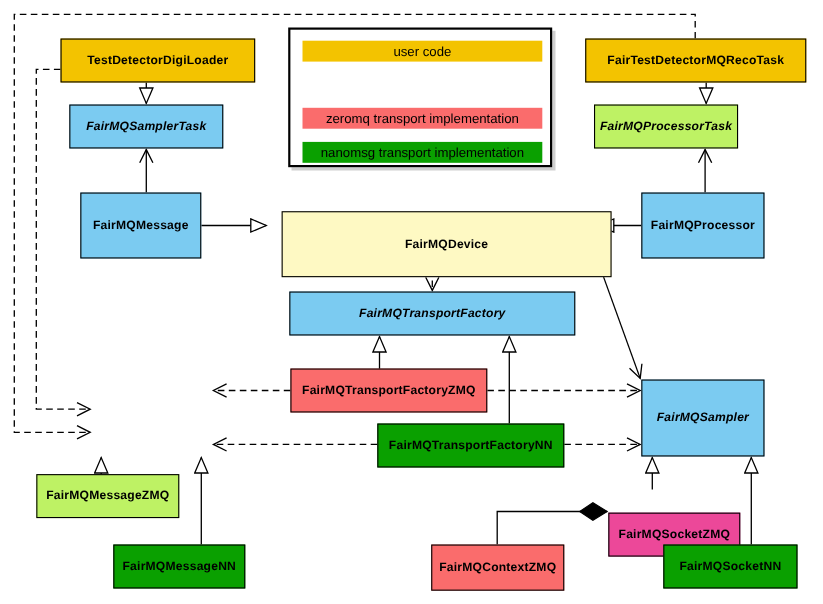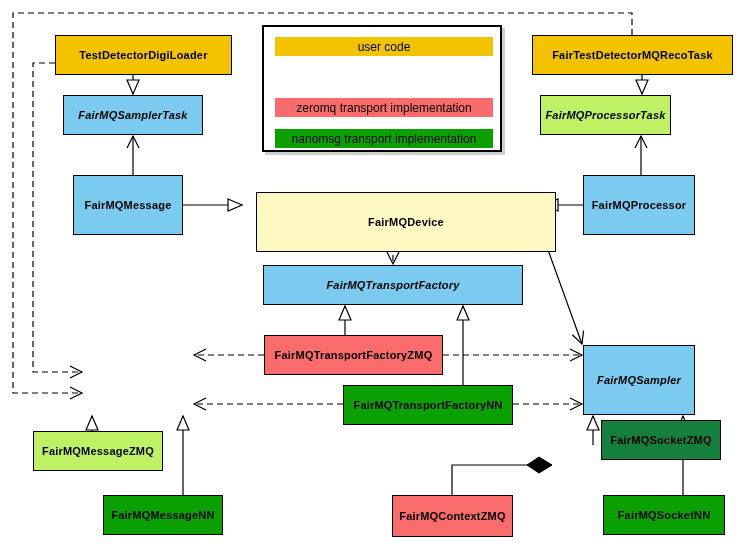--- a/index.html
+++ b/index.html
@@ -86,17 +86,17 @@
 
 
   <div class="node abstract" style="left: 583px; top: 345px; width: 112px; height: 70px; background-color: rgb(123, 203, 241);">FairMQSampler</div>
 
   <div class="node" style="left: 33px; top: 431px; width: 130px; height: 40px; background-color: #bef264;">FairMQMessageZMQ</div>
 
   <div class="node" style="left: 103px; top: 495px; width: 120px; height: 40px; background-color: rgb(10, 160, 0);">FairMQMessageNN</div>
 
   <div class="node" style="left: 392px; top: 495px; width: 121px; height: 42px; background-color: rgb(250, 108, 108);">FairMQContextZMQ</div>
 
-  <div class="node" style="left: 553px; top: 420px; width: 120px; height: 40px; background-color: #15803d; margin-left: 48px;">FairMQSocketZMQ</div>
+  <div class="node" style="left: 553px; top: 466px; width: 120px; height: 40px; background-color: #ec4899;">FairMQSocketZMQ</div>
 
   <div class="node" style="left: 603px; top: 495px; width: 122px; height: 40px; background-color: rgb(10, 160, 0);">FairMQSocketNN</div>
 
 </div>
 
 </body></html>

